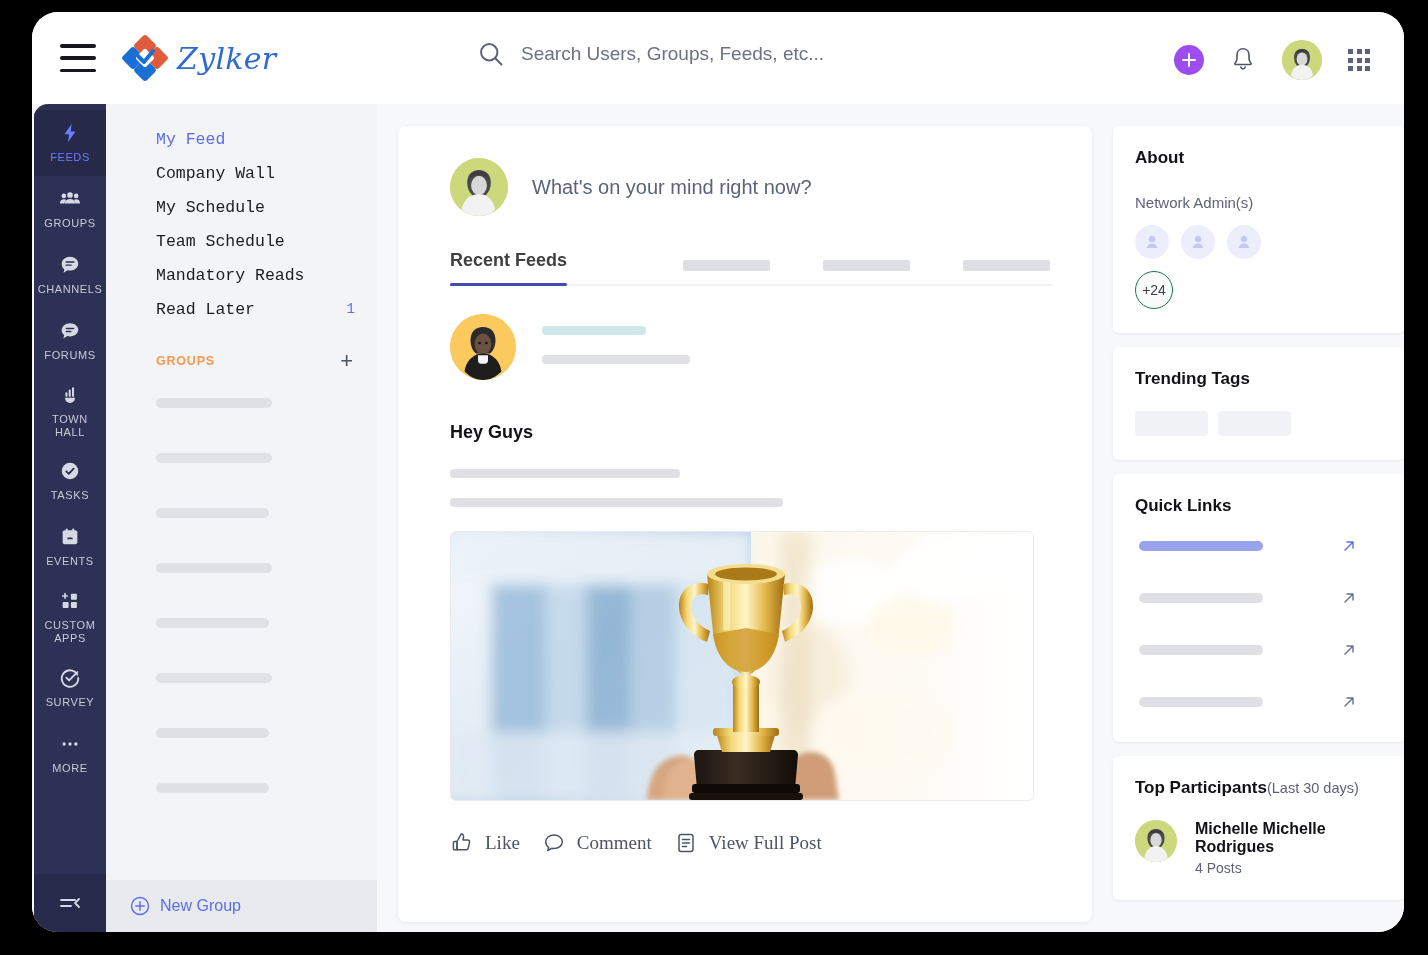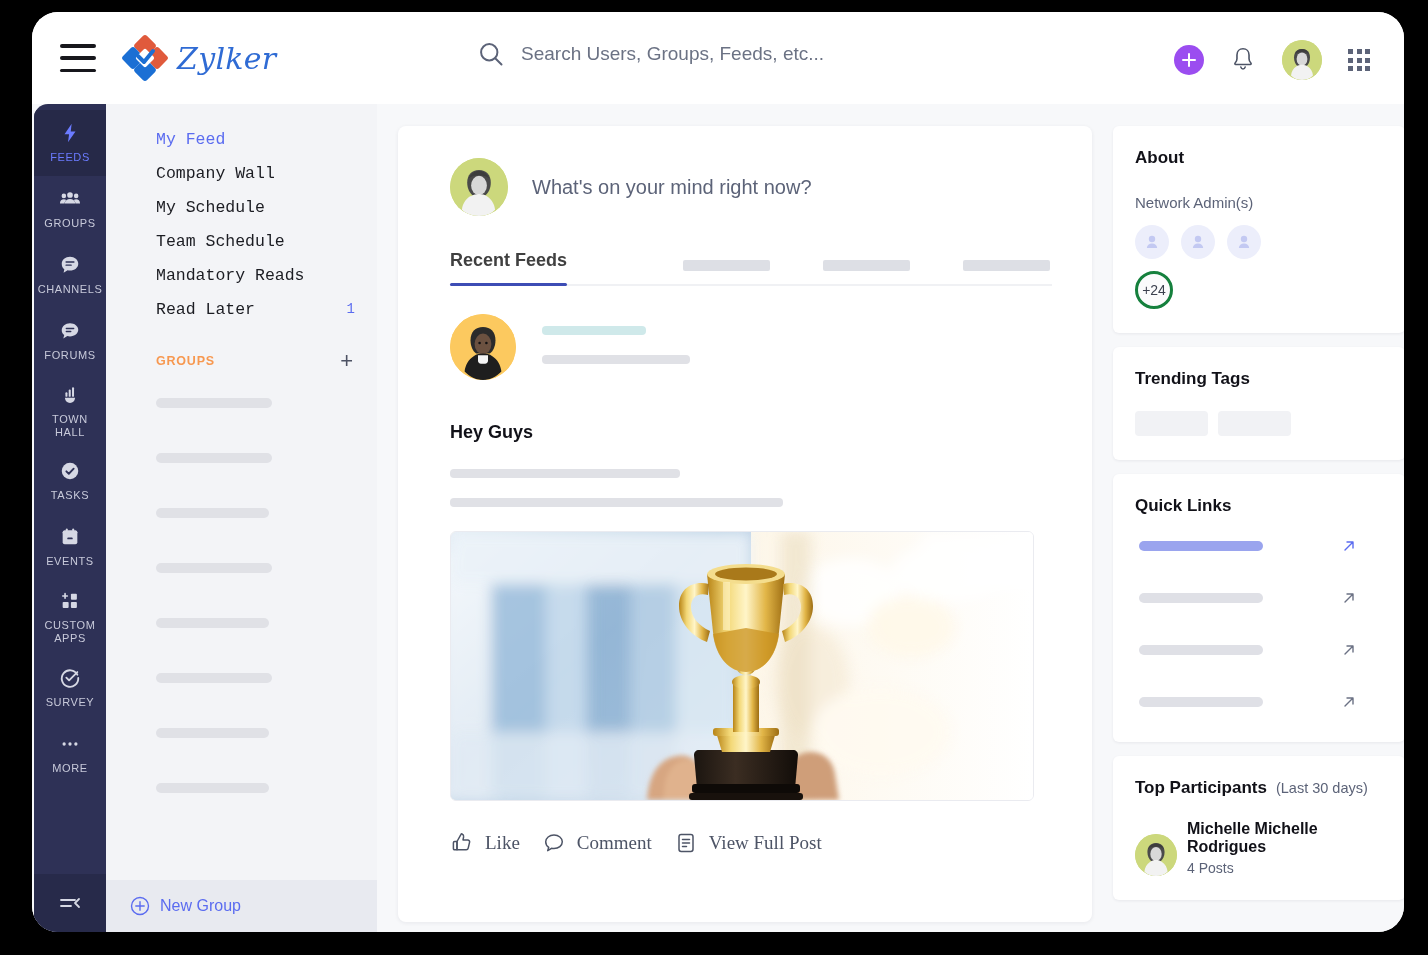--- a/index.html
+++ b/index.html
@@ -238,45 +238,45 @@
   .panel-sub { font-size: 15px; color: #5c6378; margin-top: 26px; }
 
   .admin-avatars { display: flex; gap: 12px; margin-top: 14px; }
   .admin-dot {
     width: 34px; height: 34px; border-radius: 50%;
     background: #eceefb;
     display: flex; align-items: center; justify-content: center;
   }
   .more-count {
     width: 38px; height: 38px; border-radius: 50%;
-    border: 3px solid #15803d; background: #fbfbfc;
+    border: 1px solid #15803d; background: #fbfbfc;
     display: flex; align-items: center; justify-content: center;
     font-size: 14px; color: #3c414f; margin-top: 12px;
   }
 
   .tag-row { display: flex; gap: 10px; margin-top: 22px; }
   .tag-ph { width: 73px; height: 25px; border-radius: 4px; background: #f1f2f5; }
 
   .ql-list { margin-top: 4px; }
   .ql-row {
     display: flex; align-items: center; justify-content: space-between;
     height: 52px; padding: 0 4px 0 4px; cursor: pointer;
   }
   .ql-bar { height: 10px; border-radius: 5px; background: #dfe0e6; width: 124px; }
   .ql-bar.active { background: #9aa4ee; }
   .ql-arrow { width: 16px; height: 16px; margin-right: 22px; }
 
-  .participant { display: flex; align-items: flex-end; gap: 10px; margin-top: 22px; }
+  .participant { display: flex; align-items: flex-start; gap: 18px; margin-top: 22px; }
   .participant-avatar {
     width: 42px; height: 42px; border-radius: 50%;
     background: #ccd87c; overflow: hidden; position: relative; flex: 0 0 auto;
   }
   .participant-name { font-size: 16px; font-weight: bold; color: #111118; }
   .participant-meta { font-size: 14px; color: #5c6378; margin-top: 4px; }
-  .title-row { display: flex; align-items: baseline; gap: 9px; }
+  .title-row { display: flex; align-items: baseline; }
   .title-note { font-size: 14.5px; color: #5c6378; }
 </style>
 </head>
 <body>
 
 <div class="app-window">
 
   <div class="topbar">
     <div class="hamburger">
       <span></span>

